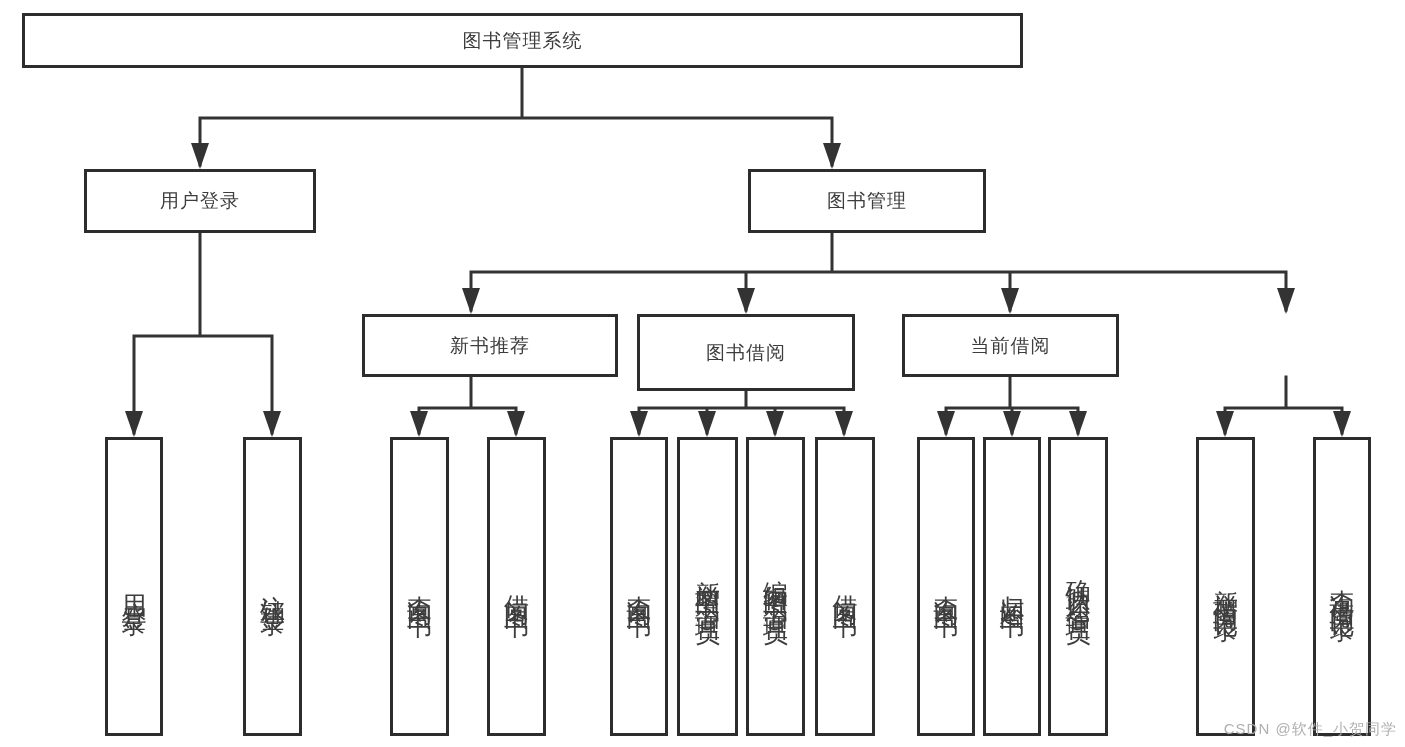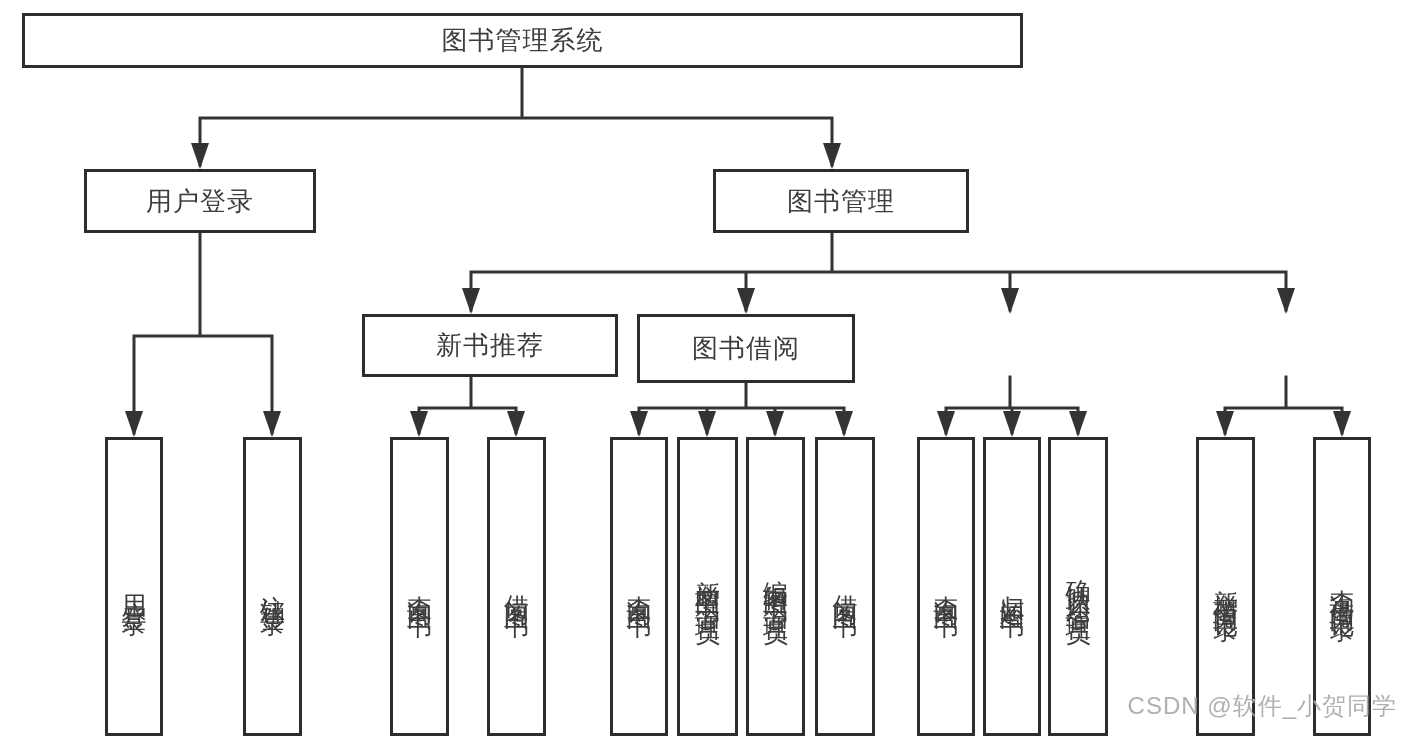--- a/index.html
+++ b/index.html
@@ -14,34 +14,34 @@
   .box{
     position:absolute;
     box-sizing:border-box;
     border:3px solid #2d2d2d;
     background:#ffffff;
     display:flex;
     align-items:center;
     justify-content:center;
     color:#3d3d3d;
   }
-  .hbox{font-size:26px;letter-spacing:1px;white-space:nowrap;}
+  .hbox{font-size:19px;letter-spacing:1px;white-space:nowrap;}
   .vbox{
     font-size:25px;
     writing-mode:vertical-rl;
     text-orientation:mixed;
     letter-spacing:6px;
     line-height:1;
     padding:6px 0;
   }
   .watermark{
     position:absolute;
     right:8px;
-    bottom:25px;
-    font-size:24px;
+    bottom:8px;
+    font-size:15px;
     letter-spacing:1px;
     color:rgba(172,172,172,0.95);
     z-index:10;
     white-space:nowrap;
   }
 </style>
 </head>
 <body>
 
 <div class="stage">
@@ -75,24 +75,25 @@
       <polygon points="1003,411 1021,411 1012,437"></polygon>
       <polygon points="1069,411 1087,411 1078,437"></polygon>
       <polygon points="1216,411 1234,411 1225,437"></polygon>
       <polygon points="1333,411 1351,411 1342,437"></polygon>
     </g>
   </svg>
 
   <div class="box hbox" style="left:22px;top:13px;width:1001px;height:55px">图书管理系统</div>
 
   <div class="box hbox" style="left:84px;top:169px;width:232px;height:64px">用户登录</div>
-  <div class="box hbox" style="left:713px;top:169px;width:256px;height:64px">图书管理</div>
+  <div class="box hbox" style="left:748px;top:169px;width:238px;height:64px">图书管理</div>
 
   <div class="box hbox" style="left:362px;top:314px;width:256px;height:63px">新书推荐</div>
-  <div class="box hbox" style="left:637px;top:314px;width:218px;height:69px">图书借阅</div>
+  <div class="box hbox" style="left:637px;top:314px;width:218px;height:77px">图书借阅</div>
+  <div class="box hbox" style="left:902px;top:314px;width:217px;height:63px">当前借阅</div>
 
   <div class="box vbox" style="left:105px;top:437px;width:58px;height:299px">用户登录</div>
   <div class="box vbox" style="left:243px;top:437px;width:59px;height:299px">注销登录</div>
 
   <div class="box vbox" style="left:390px;top:437px;width:59px;height:299px">查询图书</div>
   <div class="box vbox" style="left:487px;top:437px;width:59px;height:299px">借阅图书</div>
 
   <div class="box vbox" style="left:610px;top:437px;width:58px;height:299px">查询图书</div>
   <div class="box vbox" style="left:677px;top:437px;width:61px;height:299px">新增图书（管理员）</div>
   <div class="box vbox" style="left:746px;top:437px;width:59px;height:299px">编辑图书（管理员）</div>

